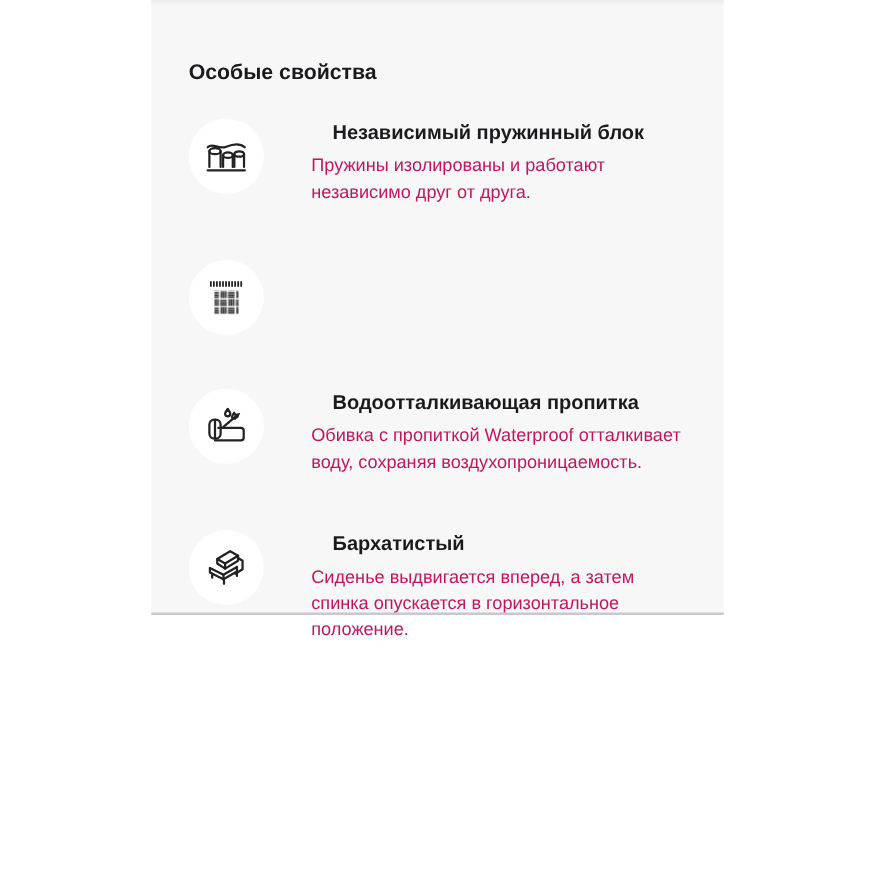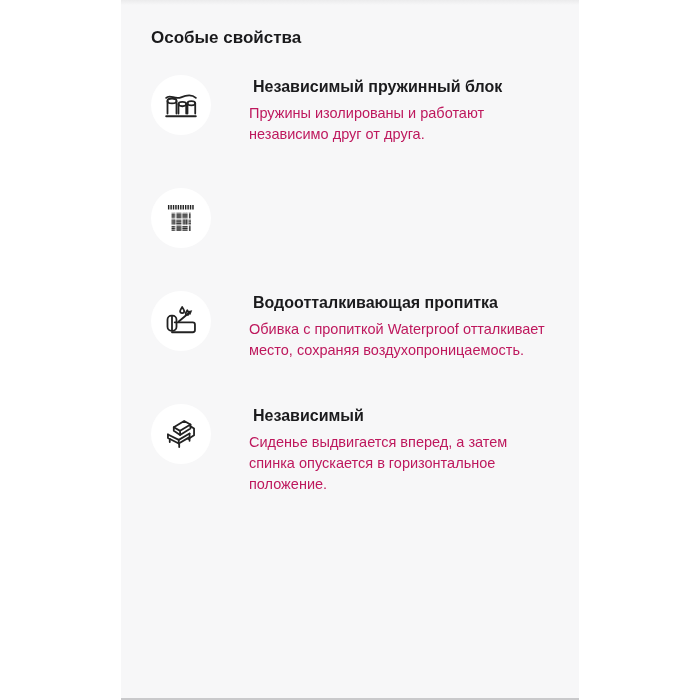--- a/index.html
+++ b/index.html
@@ -10,24 +10,24 @@
     overflow: hidden;
   }
   .canvas {
     position: relative;
     width: 700px; height: 700px;
     background: #ffffff;
   }
   .panel {
     position: absolute;
     left: 121px; top: 0;
-    width: 458px; height: 700px;
+    width: 458px; height: 492px;
     background: #f7f7f8;
     box-sizing: border-box;
-    padding: 28px 18px 0 30px;
+    padding: 48px 18px 0 30px;
   }
   .panel::before {            
     content: "";
     position: absolute;
     left: 0; top: 0; width: 100%; height: 5px;
     background: linear-gradient(#ebebec, rgba(247,247,248,0));
   }
   .panel::after {             
     content: "";
     position: absolute;
@@ -61,21 +61,21 @@
     align-items: center;
     justify-content: center;
   }
   .glyph { display: block; }
   .feature-text {
     flex: 1;
     min-width: 0;
     padding-top: 2px;
   }
   .feature-title {
-    margin: 0 0 6px 4px;
+    margin: 0 0 6px 17px;
     font-size: 16px;
     font-weight: 700;
     color: #1b1b1d;
     line-height: 20px;
   }
   .feature-desc {
     margin: 0;
     font-size: 14.5px;
     font-weight: 400;
     color: #be185d;
@@ -141,38 +141,38 @@
             <line x1="10" y1="15" x2="10" y2="30"></line>
             <path d="M21.3 4.5 c-1.5 2.2 -2.3 3.3 -2.3 4.4 a2.3 2.3 0 0 0 4.6 0 c0 -1.1 -0.8 -2.2 -2.3 -4.4 z"></path>
             <path d="M27 8 c-1.2 1.8 -1.8 2.6 -1.8 3.5 a1.8 1.8 0 0 0 3.6 0 c0 -0.9 -0.6 -1.7 -1.8 -3.5 z"></path>
             <path d="M17.5 20.5 L29 10.8"></path>
             <path d="M32.5 8 L30.3 13.2 L26.9 9.3 Z" fill="#222222" stroke="none"></path>
           </svg>
         </div>
         <div class="feature-text">
           <h3 class="feature-title">Водоотталкивающая пропитка</h3>
           <p class="feature-desc">Обивка с пропиткой Waterproof отталкивает
-место, сохраняя воздухопроницаемость.</p>
+воду, сохраняя воздухопроницаемость.</p>
         </div>
       </div>
 
       <div class="feature">
         <div class="icon-circle">
           <svg class="glyph" viewBox="0 0 40 40" width="36" height="36" fill="none" stroke="#222222" stroke-width="2" stroke-linecap="round" stroke-linejoin="round">
             <path d="M12 12.5 L23.5 5.5 L30.5 9.5 L30.5 14 L19 21 L12 16.5 Z"></path>
             <path d="M12 12.5 L19 16.5 L30.5 9.5 M19 16.5 V21"></path>
             <path d="M30.5 11.5 L34.5 14 V21.5 L28 25.5"></path>
             <path d="M5.5 20.5 L17.5 26.5 L29.5 19.5"></path>
             <path d="M5.5 20.5 V24.5 L17.5 30.5 V26.5"></path>
             <path d="M17.5 30.5 L29.5 23.5 V19.5"></path>
             <path d="M7.5 25.5 V29 M18 31.5 V34.5 M29.5 24.5 V27.5"></path>
           </svg>
         </div>
         <div class="feature-text">
-          <h3 class="feature-title">Независимый</h3>
+          <h3 class="feature-title">Бархатистый</h3>
           <p class="feature-desc">Сиденье выдвигается вперед, а затем
 спинка опускается в горизонтальное
 положение.</p>
         </div>
       </div>
 
     </div>
   </div>
 </div>
 

